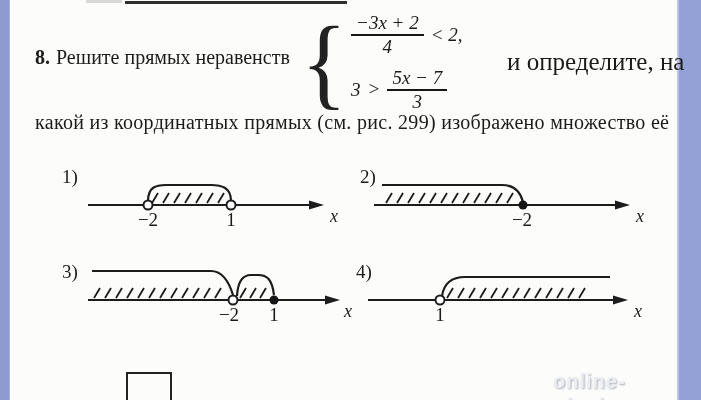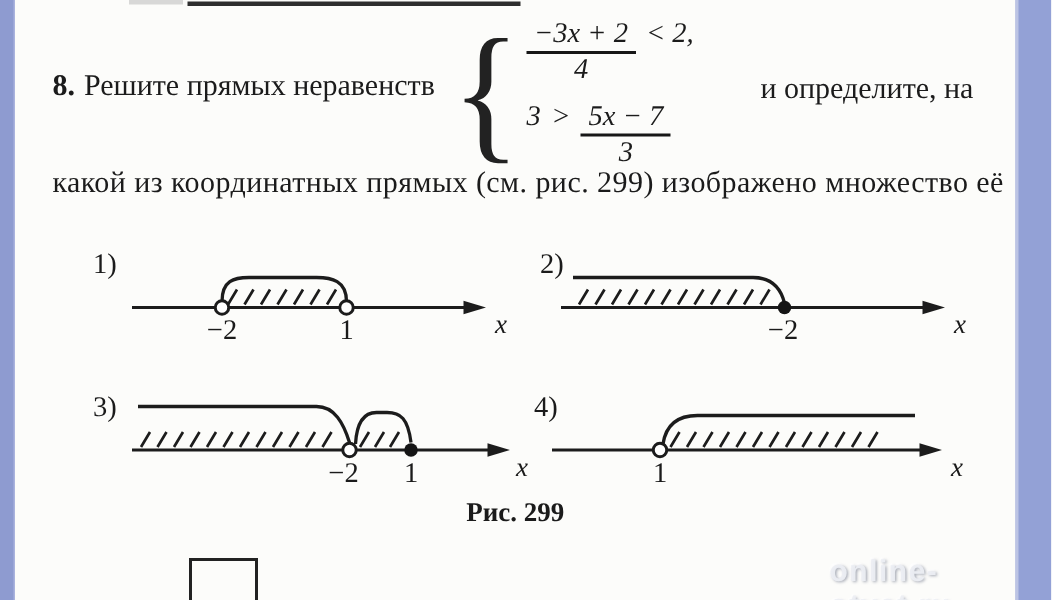--- a/index.html
+++ b/index.html
@@ -11,26 +11,26 @@
   .strip-right{position:absolute;right:0;top:0;width:22px;height:400px;background:#93a1d6;border-left:2px solid #bcc4e4;}
   .top-underline{position:absolute;left:125px;top:1px;width:222px;height:3px;background:#2e2e2e;}
   .top-fragment{position:absolute;left:86px;top:0;width:36px;height:3px;background:#b9b9b9;opacity:.55;}
 
   .prob-line{position:absolute;left:35px;top:46px;font-size:20px;white-space:nowrap;}
   .prob-line .num8{font-weight:bold;margin-right:6px;}
 
   .system{position:absolute;left:301px;top:12px;display:flex;align-items:center;}
   .brace{font-size:96px;line-height:92px;font-weight:400;transform:scaleY(1.05);color:#222;}
   .sys-col{display:flex;flex-direction:column;gap:9px;margin-left:4px;}
-  .sys-row{display:flex;align-items:flex-start;font-size:19px;font-style:italic;}
+  .sys-row{display:flex;align-items:center;font-size:19px;font-style:italic;}
   .frac{display:inline-flex;flex-direction:column;align-items:center;line-height:1.12;}
   .frac .fnum{padding:0 5px 1px 5px;border-bottom:2px solid #171717;}
   .rel{margin:0 7px;white-space:nowrap;}
 
-  .outro{position:absolute;left:507px;top:48px;font-size:20px;white-space:nowrap;}
+  .outro{position:absolute;left:507px;top:48px;font-size:25px;white-space:nowrap;}
   .cont1{position:absolute;left:35px;top:111px;width:640px;font-size:20px;letter-spacing:.3px;white-space:nowrap;}
   .cont2{position:absolute;left:35px;top:126px;font-size:20px;}
 
   .dia-label{position:absolute;font-size:19px;}
   svg{position:absolute;overflow:visible;}
   .ink{stroke:#1c1c1c;fill:none;}
   .tick-label{font-family:"Liberation Serif",serif;font-size:19px;fill:#1b1b1b;}
   .axis-label{font-family:"Liberation Serif",serif;font-size:18px;font-style:italic;fill:#1b1b1b;}
 
   .caption{position:absolute;left:9px;top:331px;width:669px;text-align:center;font-size:18px;font-weight:bold;}
@@ -123,18 +123,17 @@
   <svg style="left:350px;top:260px;" width="310" height="64" viewBox="0 0 310 64">
     <line class="ink" x1="18" y1="40" x2="264" y2="40" stroke-width="2"></line>
     <polygon points="278,40 263,35.5 263,44.5" fill="#1c1c1c"></polygon>
     <path class="ink" stroke-width="2.2" d="M92 36 C94 23 102 17 115 17 L260 17"></path>
     <path class="ink" stroke-width="1.8" d="M97 38 l6 -10 M108 38 l6 -10 M119 38 l6 -10 M130 38 l6 -10 M141 38 l6 -10 M152 38 l6 -10 M163 38 l6 -10 M174 38 l6 -10 M185 38 l6 -10 M196 38 l6 -10 M207 38 l6 -10 M218 38 l6 -10 M229 38 l6 -10"></path>
     <circle cx="90" cy="40" r="4.5" fill="#fff" stroke="#1c1c1c" stroke-width="2"></circle>
     <text class="tick-label" x="90" y="61" text-anchor="middle">1</text>
     <text class="axis-label" x="284" y="57">x</text>
   </svg>
 
-  <div class="caption">Рис. 299</div>
 
   <div class="answer-box"></div>
 
   <div class="watermark">online-otvet.ru</div>
 </div>
 
 </body></html>

